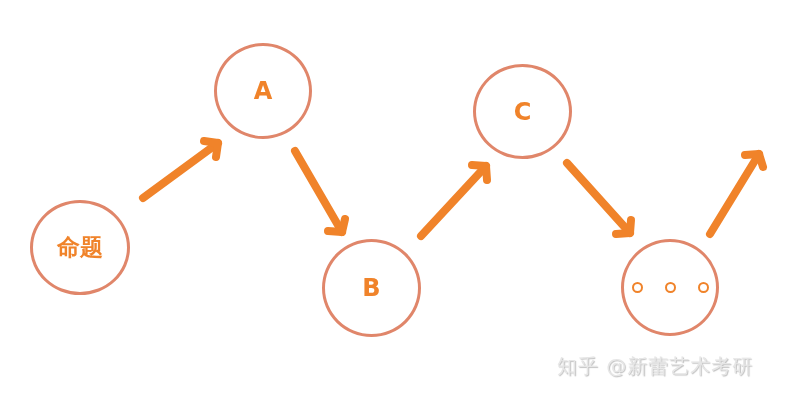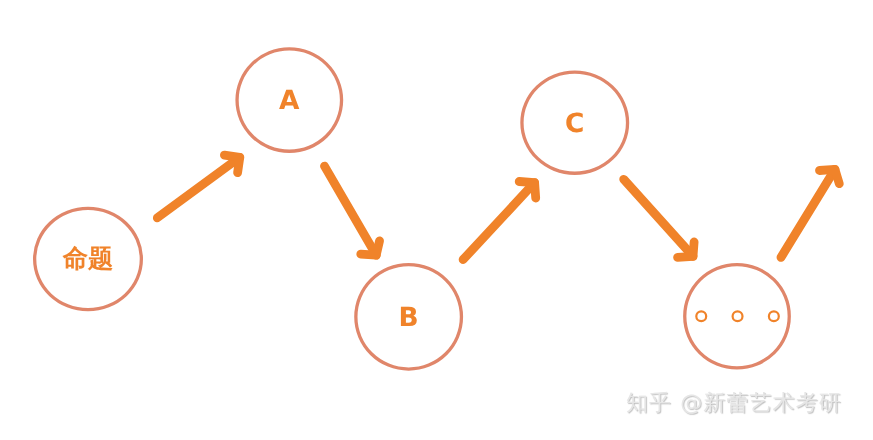--- a/index.html
+++ b/index.html
@@ -6,21 +6,21 @@
   .canvas { position: relative; width: 794px; height: 400px; background: #ffffff; overflow: hidden; }
   svg.diagram { position: absolute; left: 0; top: 0; }
   .node { position: absolute; border: 3px solid #e0866a; border-radius: 50%; box-sizing: border-box;
           display: flex; align-items: center; justify-content: center; background: #fff; }
   .node-label { color: #f0832a; font-family: "DejaVu Sans", sans-serif; font-weight: bold; font-size: 24px; }
   .node-label.cn { font-size: 23px; }
   .dots { display: flex; gap: 22px; }
   .dot { width: 7px; height: 7px; border: 2px solid #f0832a; border-radius: 50%; }
   .watermark { position: absolute; left: 557px; top: 353px; font-family: "DejaVu Sans", sans-serif;
                font-size: 20px; color: #e6e6e6; letter-spacing: 1px;
-               text-shadow: 1px 1px 1px rgba(0,0,0,0.25); margin-left: 12px; }
+               text-shadow: 1px 1px 1px rgba(0,0,0,0.25); }
 </style>
 </head>
 <body>
 
 <div class="canvas">
   <svg class="diagram" width="794" height="400">
     <defs>
       <marker id="ah" markerWidth="10" markerHeight="10" refX="5" refY="5" orient="auto" markerUnits="userSpaceOnUse">
       </marker>
     </defs>
@@ -46,21 +46,21 @@
         <polyline points="616,234 630,233 631,220"></polyline>
       </g>
 
       <g>
         <line x1="710" y1="234" x2="759" y2="154"></line>
         <polyline points="745,155 759,154 763,167"></polyline>
       </g>
     </g>
   </svg>
 
-  <div class="node" style="left:30px;top:188px;width:100px;height:95px;">
+  <div class="node" style="left:30px;top:200px;width:100px;height:95px;">
     <span class="node-label cn">命题</span>
   </div>
   <div class="node" style="left:214px;top:43px;width:98px;height:96px;">
     <span class="node-label">A</span>
   </div>
   <div class="node" style="left:322px;top:239px;width:99px;height:98px;">
     <span class="node-label">B</span>
   </div>
   <div class="node" style="left:473px;top:64px;width:99px;height:95px;">
     <span class="node-label">C</span>

